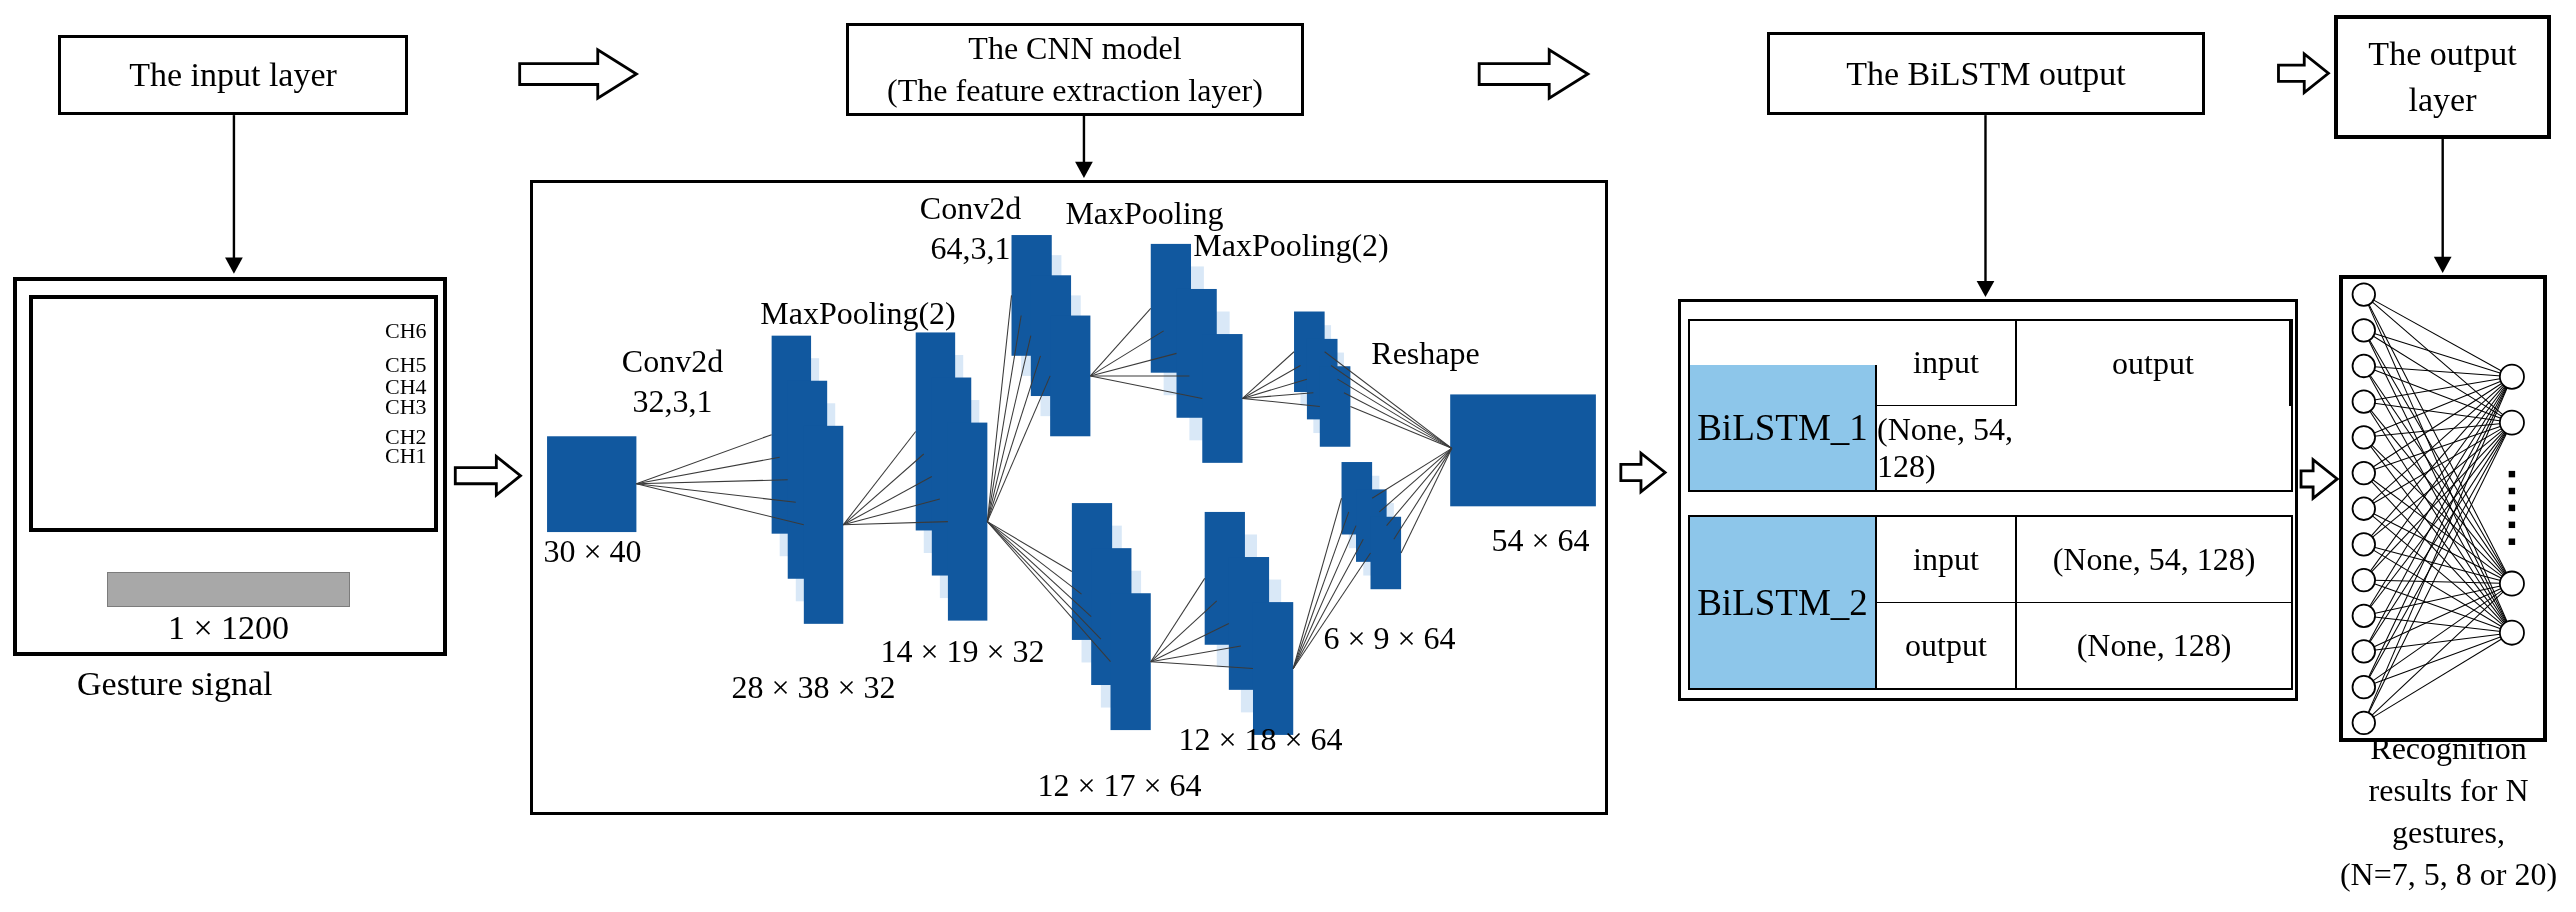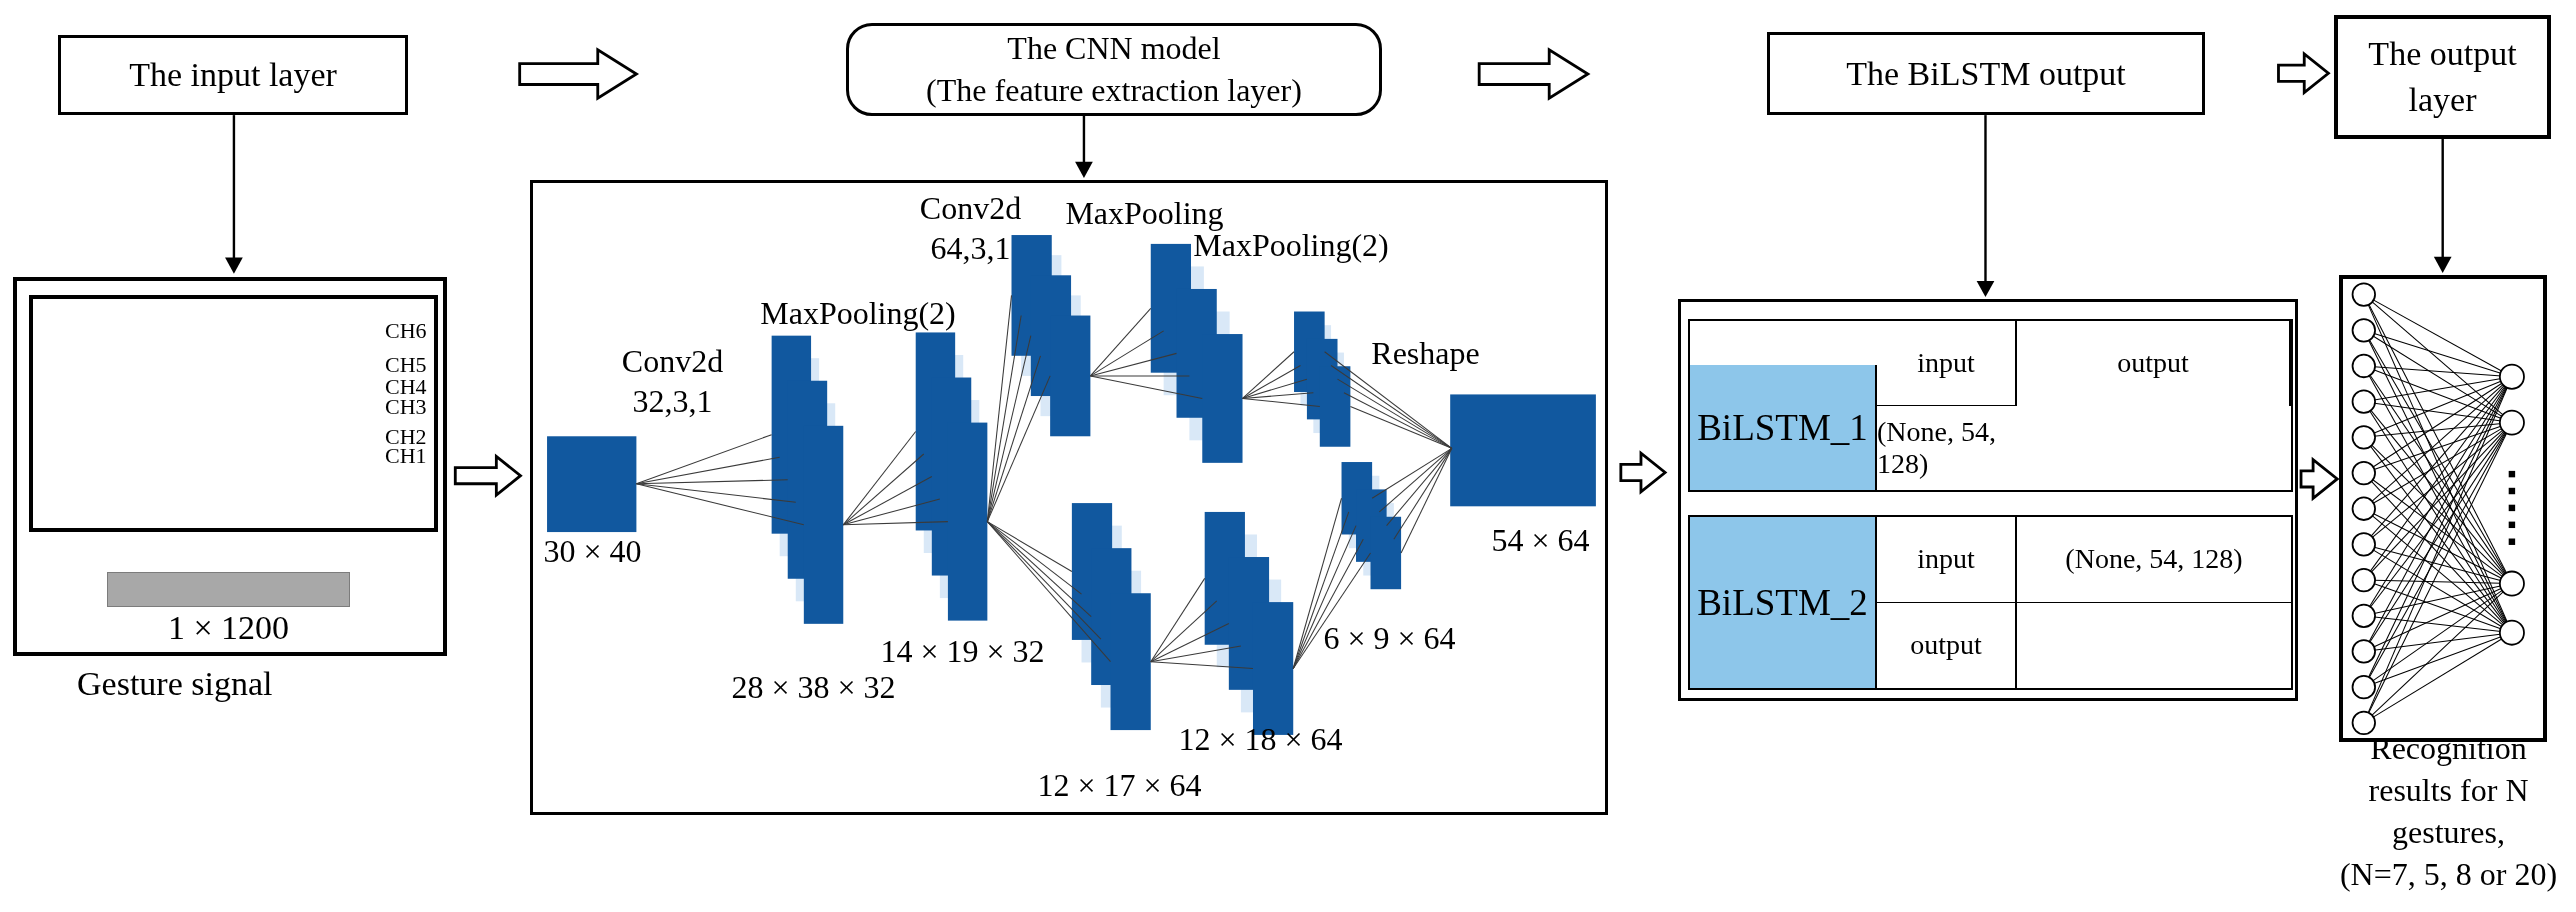--- a/index.html
+++ b/index.html
@@ -3,21 +3,21 @@
 <meta charset="utf-8">
 <style>
   html,body{margin:0;padding:0;background:#fff;}
   .stage{position:relative;width:2576px;height:912px;background:#ffffff;
          font-family:"Liberation Serif","DejaVu Serif",serif;color:#000;overflow:hidden;}
   .abs{position:absolute;box-sizing:border-box;}
   #gfx{position:absolute;left:0;top:0;}
   .hbox{display:flex;flex-direction:column;align-items:center;justify-content:center;
         text-align:center;border:3.2px solid #000;background:#fff;}
   #input-box{left:58px;top:35px;width:350px;height:80px;font-size:34px;}
-  #cnn-box{left:846px;top:23.4px;width:536px;height:93px;font-size:32px;line-height:1.3;border-radius:26px;}
+  #cnn-box{left:846px;top:23.4px;width:458px;height:93px;font-size:32px;line-height:1.3;}
   #bilstm-box{left:1767px;top:32px;width:438px;height:83px;font-size:34px;}
   #output-box{left:2334px;top:14.5px;width:217px;height:124px;font-size:34px;line-height:1.35;border-width:4px;text-align:center;}
   #gesture-outer{left:13px;top:277px;width:434px;height:379px;border:4px solid #000;background:#fff;}
   #gesture-inner{left:29px;top:295px;width:409px;height:237px;border:4px solid #000;background:#fff;}
   .ch-label{position:absolute;font-size:22px;line-height:1;}
   #gray-bar{left:107px;top:572px;width:243px;height:35px;background:#A8A8A8;border:1.6px solid #7c7c7c;}
   #vec-label{left:107px;top:609px;width:243px;text-align:center;font-size:34px;}
   #gesture-caption{left:77px;top:665px;width:354px;text-align:left;font-size:34px;}
   #cnn-big{left:530px;top:180px;width:1078px;height:635px;border:3.2px solid #000;background:transparent;}
   .cnn-lbl{position:absolute;text-align:center;font-size:32px;line-height:1.25;}
@@ -33,21 +33,21 @@
   #dim-conv2{left:1015px;top:765px;width:209px;}
   #dim-zeropad{left:1156px;top:719px;width:209px;}
   #dim-pool2{left:1301px;top:618px;width:177px;}
   #dim-reshape{left:1460px;top:520px;width:161px;}
   #bl-outer{left:1678px;top:299px;width:620px;height:402px;border:3.2px solid #000;background:#fff;}
   .bl-table{position:absolute;display:grid;grid-template-columns:187px 140px 1fr;grid-template-rows:1fr 1fr;
             border:2.4px solid #000;background:#fff;}
   #bl-t1{left:1688px;top:319px;width:601px;height:169px;}
   #bl-t2{left:1688px;top:515px;width:601px;height:171px;}
   .bl-name{grid-row:1/3;grid-column:1;border-right:2.4px solid #000;display:flex;align-items:center;justify-content:center;font-size:37px;}
-  .bl-cell{display:flex;align-items:center;justify-content:center;font-size:28px;background:#fff;}
+  .bl-cell{display:flex;align-items:center;justify-content:center;font-size:32px;background:#fff;}
   .bl-rowtop{border-bottom:1.6px solid #000;}
   .bl-mid{border-right:2.4px solid #000;}
   #net-box{left:2339px;top:275px;width:208px;height:467px;border:4px solid #000;background:transparent;}
   #net-caption{left:2318px;top:727px;width:261px;text-align:center;font-size:32px;line-height:42px;}
 </style>
 </head>
 <body>
 
 <div class="stage">
   <svg id="gfx" width="2576" height="912" viewBox="0 0 3199 1133">
@@ -324,20 +324,21 @@
     <div class="bl-name" style="background: rgb(141, 198, 234); margin-top: 44px;">BiLSTM_1</div>
     <div class="bl-cell bl-rowtop bl-mid">input</div>
     <div class="bl-cell bl-mid">output</div>
     <div class="bl-cell">(None, 54, 128)</div>
   </div>
   <div class="bl-table" id="bl-t2">
     <div class="bl-name" style="background: rgb(141, 198, 234);">BiLSTM_2</div>
     <div class="bl-cell bl-rowtop bl-mid">input</div>
     <div class="bl-cell bl-rowtop">(None, 54, 128)</div>
     <div class="bl-cell bl-mid">output</div>
+    <div class="bl-cell">(None, 128)</div>
   </div>
 
   <div class="abs" id="net-box"></div>
   <div class="abs" id="net-caption">
     <div>Recognition</div>
     <div>results for N</div>
     <div>gestures,</div>
     <div>(N=7, 5, 8 or 20)</div>
   </div>
 <span class="ch-label" style="left: 385px; top: 320px;">CH6</span>

